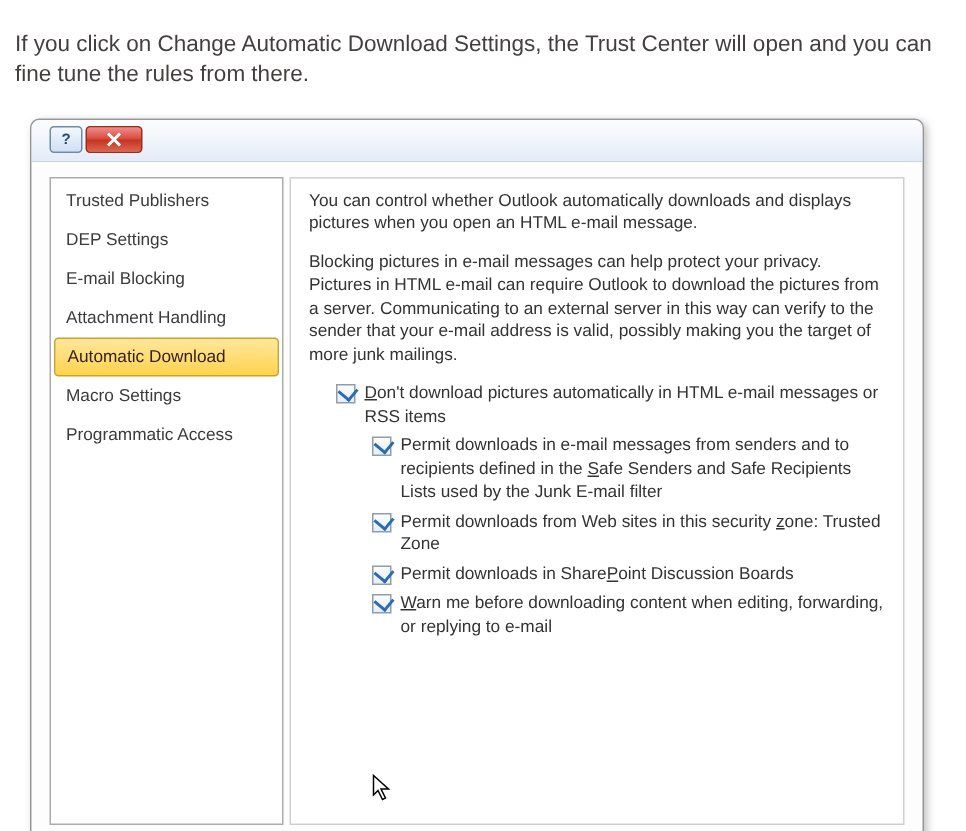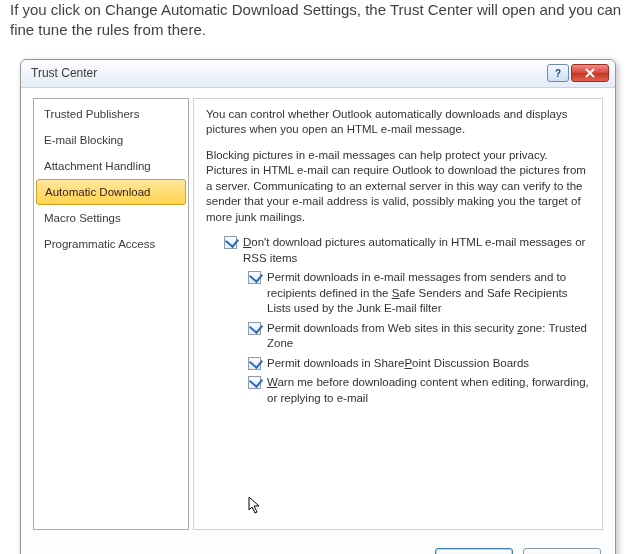--- a/index.html
+++ b/index.html
@@ -7,21 +7,21 @@
     margin: 0;
     font-family: "Segoe UI", Tahoma, sans-serif;
     font-size: 12px;
     background: #fff;
     color: #333;
     width: 644px;
   }
   .intro {
     font-size: 15px;
     color: #443f3f;
-    padding: 0 8px 10px 10px;
+    padding: 20px 8px 10px 10px;
     line-height: 1.35;
   }
   .dialog {
     width: 596px;
     margin: 8px 0 0 20px;
     border: 1px solid #979797;
     border-radius: 6px;
     background: linear-gradient(#f6f9fd, #e6eef8 26px, #fdfdfd 27px);
     box-shadow: 2px 2px 6px rgba(0,0,0,0.25);
     position: relative;
@@ -155,32 +155,32 @@
     box-shadow: 0 0 0 1px #b4d7f4 inset;
   }
 </style>
 </head>
 <body>
 
 <div class="intro">If you click on Change Automatic Download Settings, the Trust Center will open and you can fine tune the rules from there.</div>
 
 <div class="dialog">
   <div class="titlebar">
-    <div class="title">Trust Center</div>
     <div class="titlebar-btn help"></div>
     <div class="titlebar-btn close">
       <svg viewBox="0 0 10 10">
           <path d="M1 1 L9 9 M9 1 L1 9" stroke="#fff" stroke-width="2" fill="none"></path>
         </svg>
     </div>
   </div>
 
   <div class="dialog-body">
     <div class="sidebar">
       <div class="side-item">Trusted Publishers</div>
+      <div class="side-item">DEP Settings</div>
       <div class="side-item">E-mail Blocking</div>
       <div class="side-item">Attachment Handling</div>
       <div class="side-item selected">Automatic Download</div>
       <div class="side-item">Macro Settings</div>
       <div class="side-item">Programmatic Access</div>
     </div>
 
     <div class="content" style="position:relative;">
       <p>You can control whether Outlook automatically downloads and displays pictures when you open an HTML e-mail message.</p>
       <p>Blocking pictures in e-mail messages can help protect your privacy. Pictures in HTML e-mail can require Outlook to download the pictures from a server. Communicating to an external server in this way can verify to the sender that your e-mail address is valid, possibly making you the target of more junk mailings.</p>

